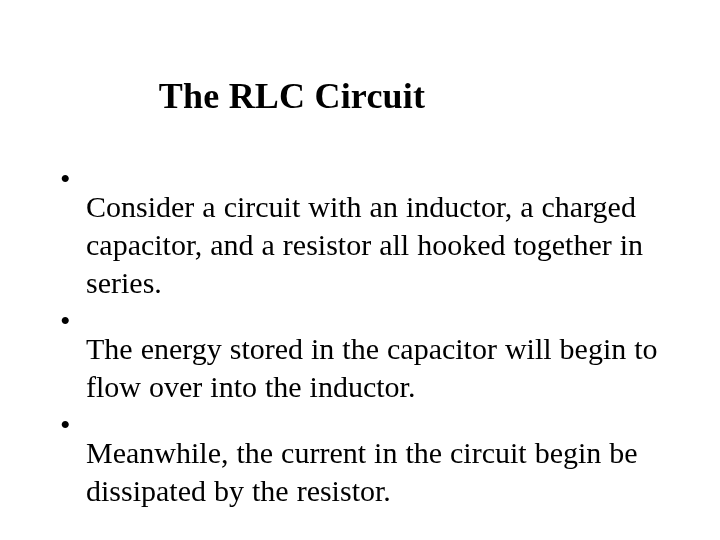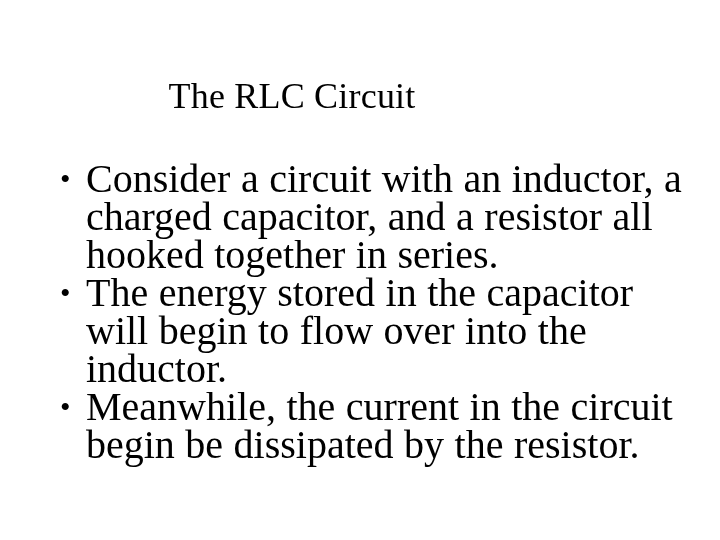--- a/index.html
+++ b/index.html
@@ -24,21 +24,21 @@
   }
 
   .slide-title {
     position: absolute;
     left: 0;
     top: 74px;
     width: 584px;
     text-align: center;
     font-size: 36px;
     line-height: 44px;
-    font-weight: 400;
+    font-weight: 700;
     letter-spacing: 0.2px;
     color: #000000;
     white-space: nowrap;
   }
 
   .body-block {
     position: absolute;
     left: 56px;
     top: 160px;
     width: 626px;
@@ -58,25 +58,26 @@
     text-align: left;
     font-size: 30px;
     line-height: 38px;
     padding-left: 4px;
     box-sizing: border-box;
     color: #000000;
   }
 
   .bullet-text {
     flex: 1 1 auto;
-    font-size: 40px;
+    font-size: 30px;
     line-height: 38px;
     color: #000000;
     text-align: left;
     word-spacing: 0.5px;
+    margin-top: 28px;
   }
 </style>
 </head>
 <body>
 
 <div class="slide">
 
   <div class="slide-title">The RLC Circuit</div>
 
   <div class="body-block">

